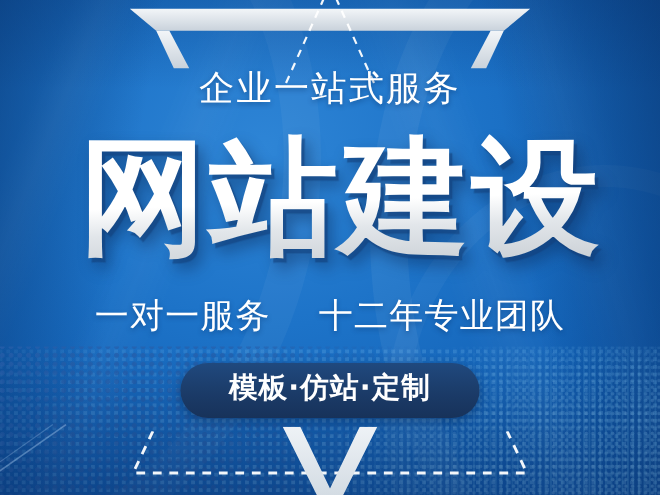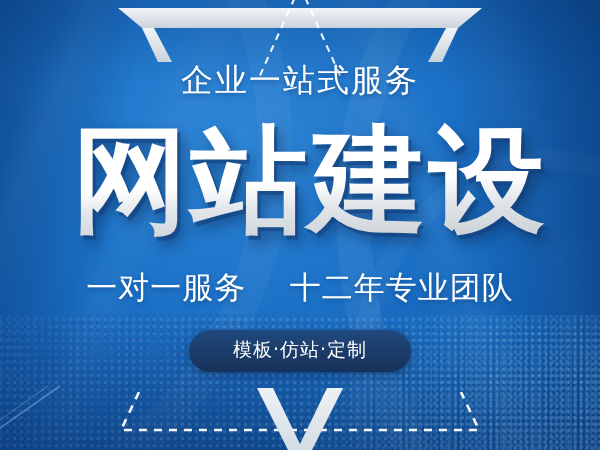--- a/index.html
+++ b/index.html
@@ -167,22 +167,22 @@
 
   .badge-row {
     position: absolute;
     left: 0; right: 0; top: 330px;
     display: flex;
     justify-content: center;
   }
   .badge {
     background: linear-gradient(180deg, #20497e 0%, #1b3b68 55%, #17325a 100%);
     color: #ffffff;
-    font-size: 19px;
-    font-weight: 400;
+    font-size: 26px;
+    font-weight: 700;
     letter-spacing: 1px;
     padding: 9px 44px 11px;
     border-radius: 999px;
     box-shadow: 0 3px 10px rgba(6,30,68,.40);
     line-height: 1.15;
     white-space: nowrap;
   }
 </style>
 </head>
 <body>

